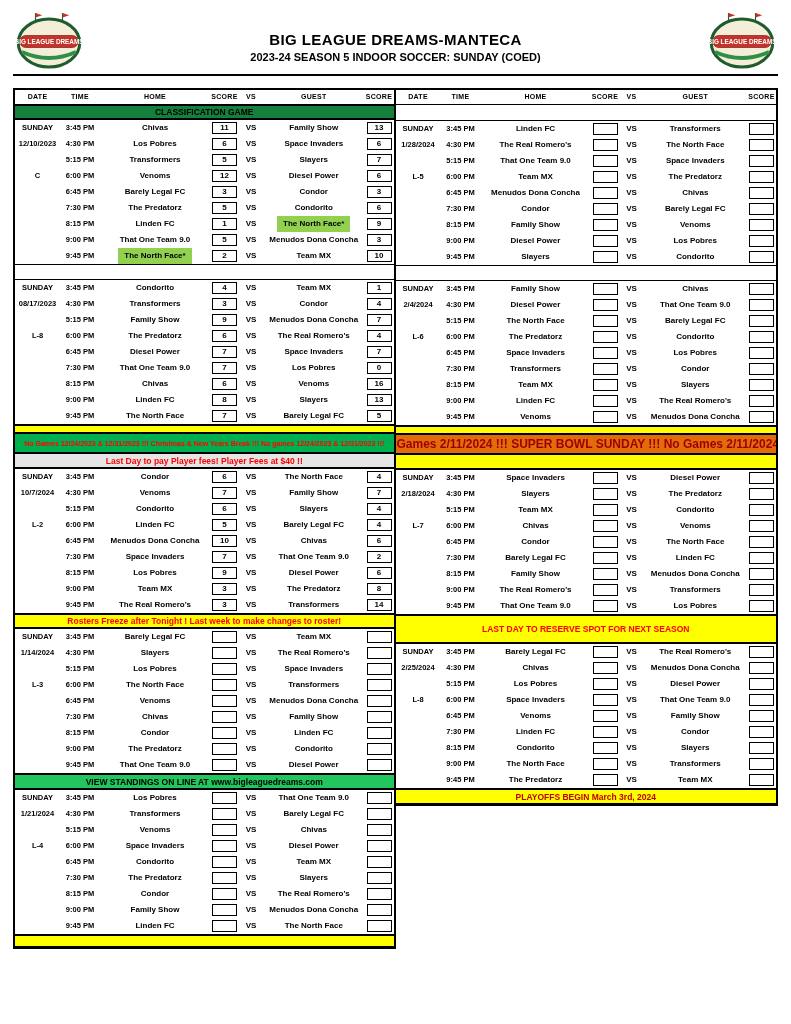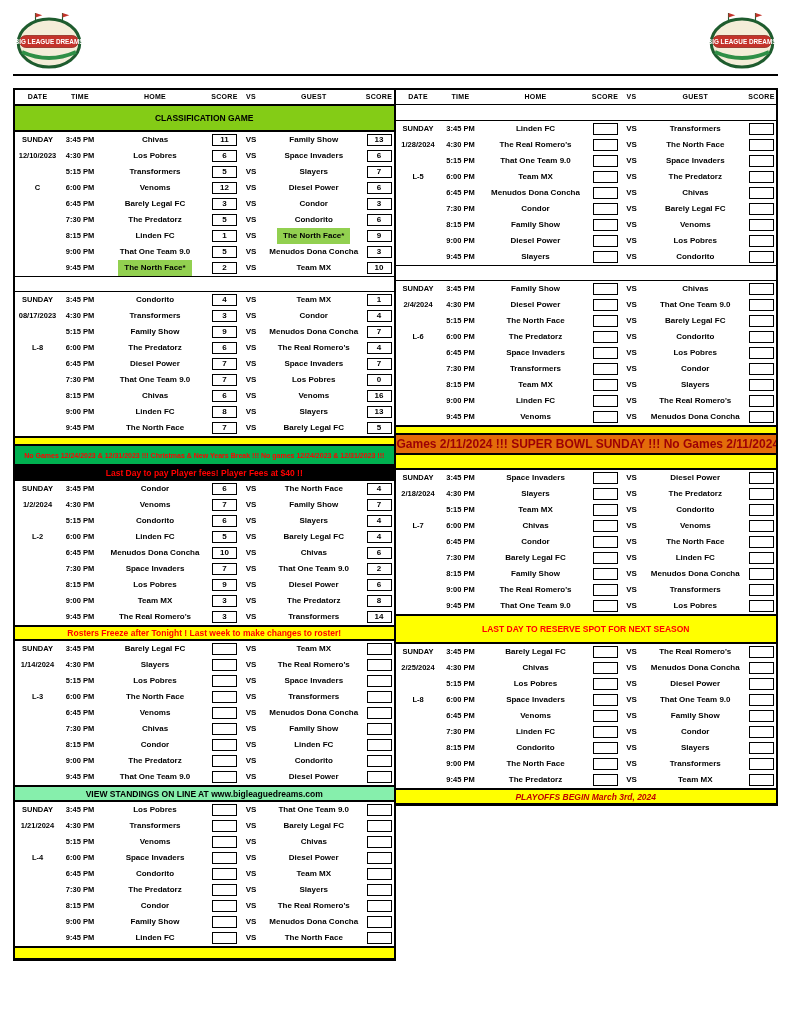--- a/index.html
+++ b/index.html
@@ -48,20 +48,24 @@
         <line x1="26" y1="14" x2="26" y2="4" stroke="#1e5c2e" stroke-width="1.5"></line>
         <line x1="62" y1="14" x2="62" y2="4" stroke="#1e5c2e" stroke-width="1.5"></line>
         <polygon points="26,4 35,7 26,10" fill="#c4332b"></polygon>
         <polygon points="62,4 71,7 62,10" fill="#c4332b"></polygon>
         <ellipse cx="44" cy="44" rx="41" ry="32" fill="#f4edd8" stroke="#1e5c2e" stroke-width="4"></ellipse>
         <path d="M8 56 Q44 72 80 56" stroke="#2f8f46" stroke-width="5" fill="none"></path>
         <rect x="5" y="34" width="78" height="16" rx="8" fill="#c4332b" stroke="#8a241c"></rect>
         <text x="44" y="45" text-anchor="middle" font-size="8.5" font-weight="bold" fill="#ffffff">BIG LEAGUE DREAMS</text>
       </svg>
     </div>
+    <div class="titles">
+      <div class="title">BIG LEAGUE DREAMS-MANTECA</div>
+      <div class="subtitle">2023-24 SEASON 5 INDOOR SOCCER: SUNDAY (COED)</div>
+    </div>
     <div class="logo">
       <svg class="logo-svg" viewBox="0 0 88 80">
         <line x1="26" y1="14" x2="26" y2="4" stroke="#1e5c2e" stroke-width="1.5"></line>
         <line x1="62" y1="14" x2="62" y2="4" stroke="#1e5c2e" stroke-width="1.5"></line>
         <polygon points="26,4 35,7 26,10" fill="#c4332b"></polygon>
         <polygon points="62,4 71,7 62,10" fill="#c4332b"></polygon>
         <ellipse cx="44" cy="44" rx="41" ry="32" fill="#f4edd8" stroke="#1e5c2e" stroke-width="4"></ellipse>
         <path d="M8 56 Q44 72 80 56" stroke="#2f8f46" stroke-width="5" fill="none"></path>
         <rect x="5" y="34" width="78" height="16" rx="8" fill="#c4332b" stroke="#8a241c"></rect>
         <text x="44" y="45" text-anchor="middle" font-size="8.5" font-weight="bold" fill="#ffffff">BIG LEAGUE DREAMS</text>
@@ -73,21 +77,21 @@
     <div class="sched" id="left-table">
         <div class="row hrow">
           <div class="cell hcell c-date">DATE</div>
           <div class="cell hcell c-time">TIME</div>
           <div class="cell hcell c-home">HOME</div>
           <div class="cell hcell c-score">SCORE</div>
           <div class="cell hcell c-vs">VS</div>
           <div class="cell hcell c-guest">GUEST</div>
           <div class="cell hcell c-score">SCORE</div>
         </div>
-        <div class="banner" style="background: #84cc16; color: rgb(0, 0, 0); height: 26px;">
+        <div class="banner" style="background: #15803d; color: rgb(0, 0, 0); height: 14px;">
           <span>CLASSIFICATION GAME</span>
         </div>
         <div class="block">
           <div class="row">
             <div class="cell c-date">SUNDAY</div>
             <div class="cell c-time">3:45 PM</div>
             <div class="cell c-home"><span class="team">Chivas</span></div>
             <div class="cell c-score">
               <div class="score-box">11</div>
             </div>
@@ -321,39 +325,39 @@
               <div class="score-box">5</div>
             </div>
           </div>
         </div>
         <div class="banner" style="background: rgb(255, 255, 0); height: 8px;">
           <span></span>
         </div>
         <div class="banner" style="background: rgb(0, 176, 80); color: rgb(255, 0, 0); height: 20px; font-size: 7px;">
           <span>No Games 12/24/2023 &amp; 12/31/2023 !!! Christmas &amp; New Years Break !!! No games 12/24/2023 &amp; 12/31/2023 !!!</span>
         </div>
-        <div class="banner" style="background: #000000; color: rgb(255, 0, 0); height: 15px;">
+        <div class="banner" style="background: #e5e5e5; color: rgb(255, 0, 0); height: 15px;">
           <span>Last Day to pay Player fees! Player Fees at $40 !!</span>
         </div>
         <div class="block">
           <div class="row">
             <div class="cell c-date">SUNDAY</div>
             <div class="cell c-time">3:45 PM</div>
             <div class="cell c-home"><span class="team">Condor</span></div>
             <div class="cell c-score">
               <div class="score-box">6</div>
             </div>
             <div class="cell c-vs">VS</div>
             <div class="cell c-guest"><span class="team">The North Face</span></div>
             <div class="cell c-score">
               <div class="score-box">4</div>
             </div>
           </div>
           <div class="row">
-            <div class="cell c-date">1/2/2024</div>
+            <div class="cell c-date">10/7/2024</div>
             <div class="cell c-time">4:30 PM</div>
             <div class="cell c-home"><span class="team">Venoms</span></div>
             <div class="cell c-score">
               <div class="score-box">7</div>
             </div>
             <div class="cell c-vs">VS</div>
             <div class="cell c-guest"><span class="team">Family Show</span></div>
             <div class="cell c-score">
               <div class="score-box">7</div>
             </div>
@@ -565,21 +569,21 @@
             <div class="cell c-score">
               <div class="score-box"></div>
             </div>
             <div class="cell c-vs">VS</div>
             <div class="cell c-guest"><span class="team">Diesel Power</span></div>
             <div class="cell c-score">
               <div class="score-box"></div>
             </div>
           </div>
         </div>
-        <div class="banner" style="background: #86efac; color: rgb(0, 0, 0); height: 15px;">
+        <div class="banner" style="background: #22c55e; color: rgb(0, 0, 0); height: 15px;">
           <span>VIEW STANDINGS ON LINE AT www.bigleaguedreams.com</span>
         </div>
         <div class="block">
           <div class="row">
             <div class="cell c-date">SUNDAY</div>
             <div class="cell c-time">3:45 PM</div>
             <div class="cell c-home"><span class="team">Los Pobres</span></div>
             <div class="cell c-score">
               <div class="score-box"></div>
             </div>
@@ -1191,19 +1195,19 @@
             <div class="cell c-score">
               <div class="score-box"></div>
             </div>
             <div class="cell c-vs">VS</div>
             <div class="cell c-guest"><span class="team">Team MX</span></div>
             <div class="cell c-score">
               <div class="score-box"></div>
             </div>
           </div>
         </div>
-        <div class="banner" style="background: rgb(255, 255, 0); color: rgb(192, 0, 0); height: 15px; font-style: italic;">
+        <div class="banner" style="background: rgb(255, 255, 0); color: rgb(192, 0, 0); height: 15px;">
           <span>PLAYOFFS BEGIN March 3rd, 2024</span>
         </div>
       </div>
   </div>
 
 </div>
 
 </body></html>

